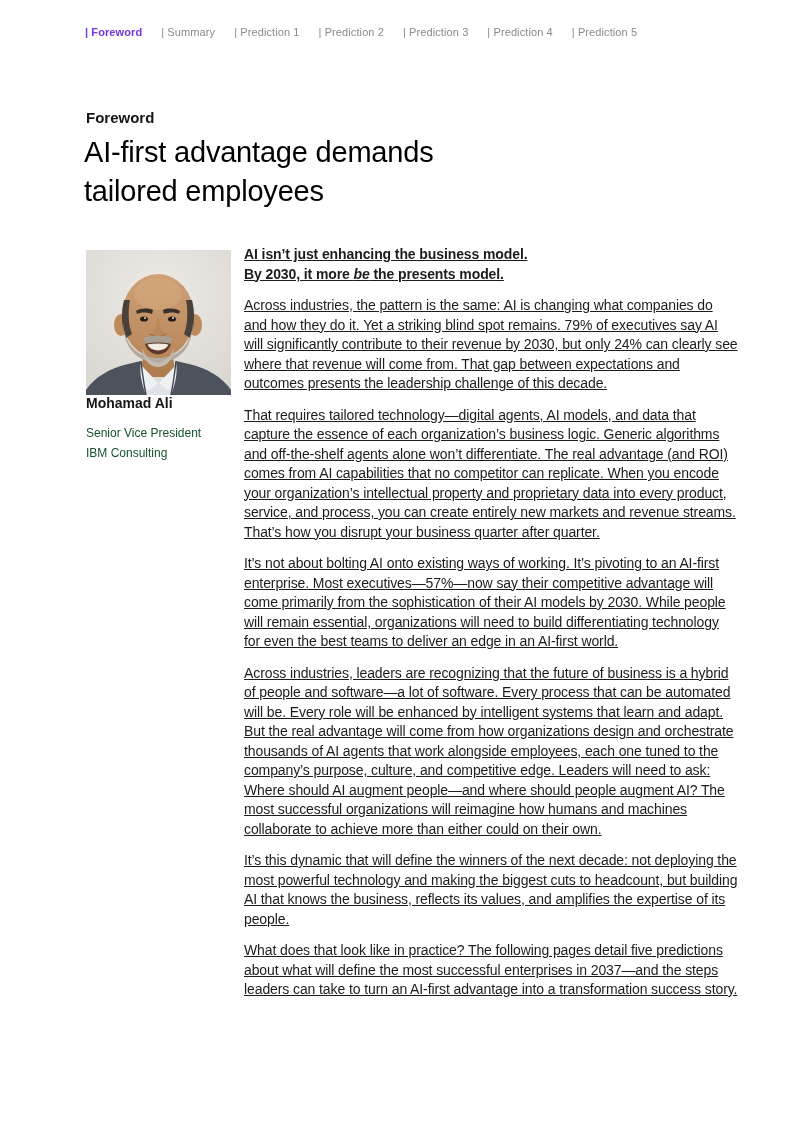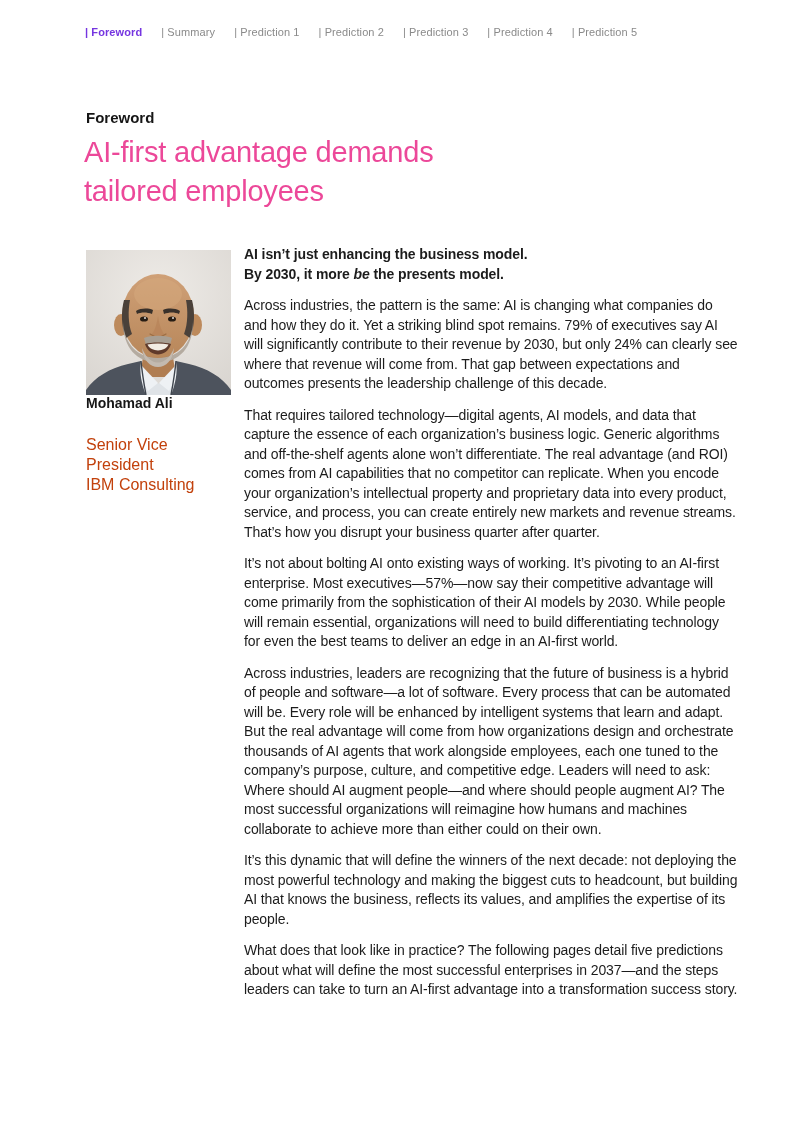--- a/index.html
+++ b/index.html
@@ -43,55 +43,55 @@
   }
   .title {
     position: absolute;
     left: 84px;
     top: 133px;
     margin: 0;
     font-size: 29px;
     font-weight: 300;
     line-height: 39px;
     letter-spacing: -0.2px;
-    color: #ec4899;
+    color: #000000;
   }
 
   
   .author {
     position: absolute;
     left: 86px;
     top: 250px;
     width: 152px;
   }
   .photo { width: 145px; height: 145px; display: block; }
   .author-name {
     font-size: 14px;
     font-weight: bold;
     color: #161616;
   }
   .author-role {
-    margin-top: 24px;
-    font-size: 16px;
+    margin-top: 12px;
+    font-size: 12px;
     line-height: 20px;
-    color: #c2410c;
+    color: #14532d;
   }
 
   
   .article {
     position: absolute;
     left: 244px;
     top: 245px;
     width: 494px;
     font-size: 14px;
     letter-spacing: -0.1px;
     line-height: 19.5px;
     color: #1c1c1c;
   }
-  .article p { margin: 0 0 12px 0; }
+  .article p { margin: 0 0 12px 0; text-decoration: underline; }
   .lede { font-weight: bold; }
   .lede em { font-style: italic; }
 
   .page-number {
     position: absolute;
     left: 698px;
     top: 1072px;
     font-size: 13px;
     color: #333333;
   }

